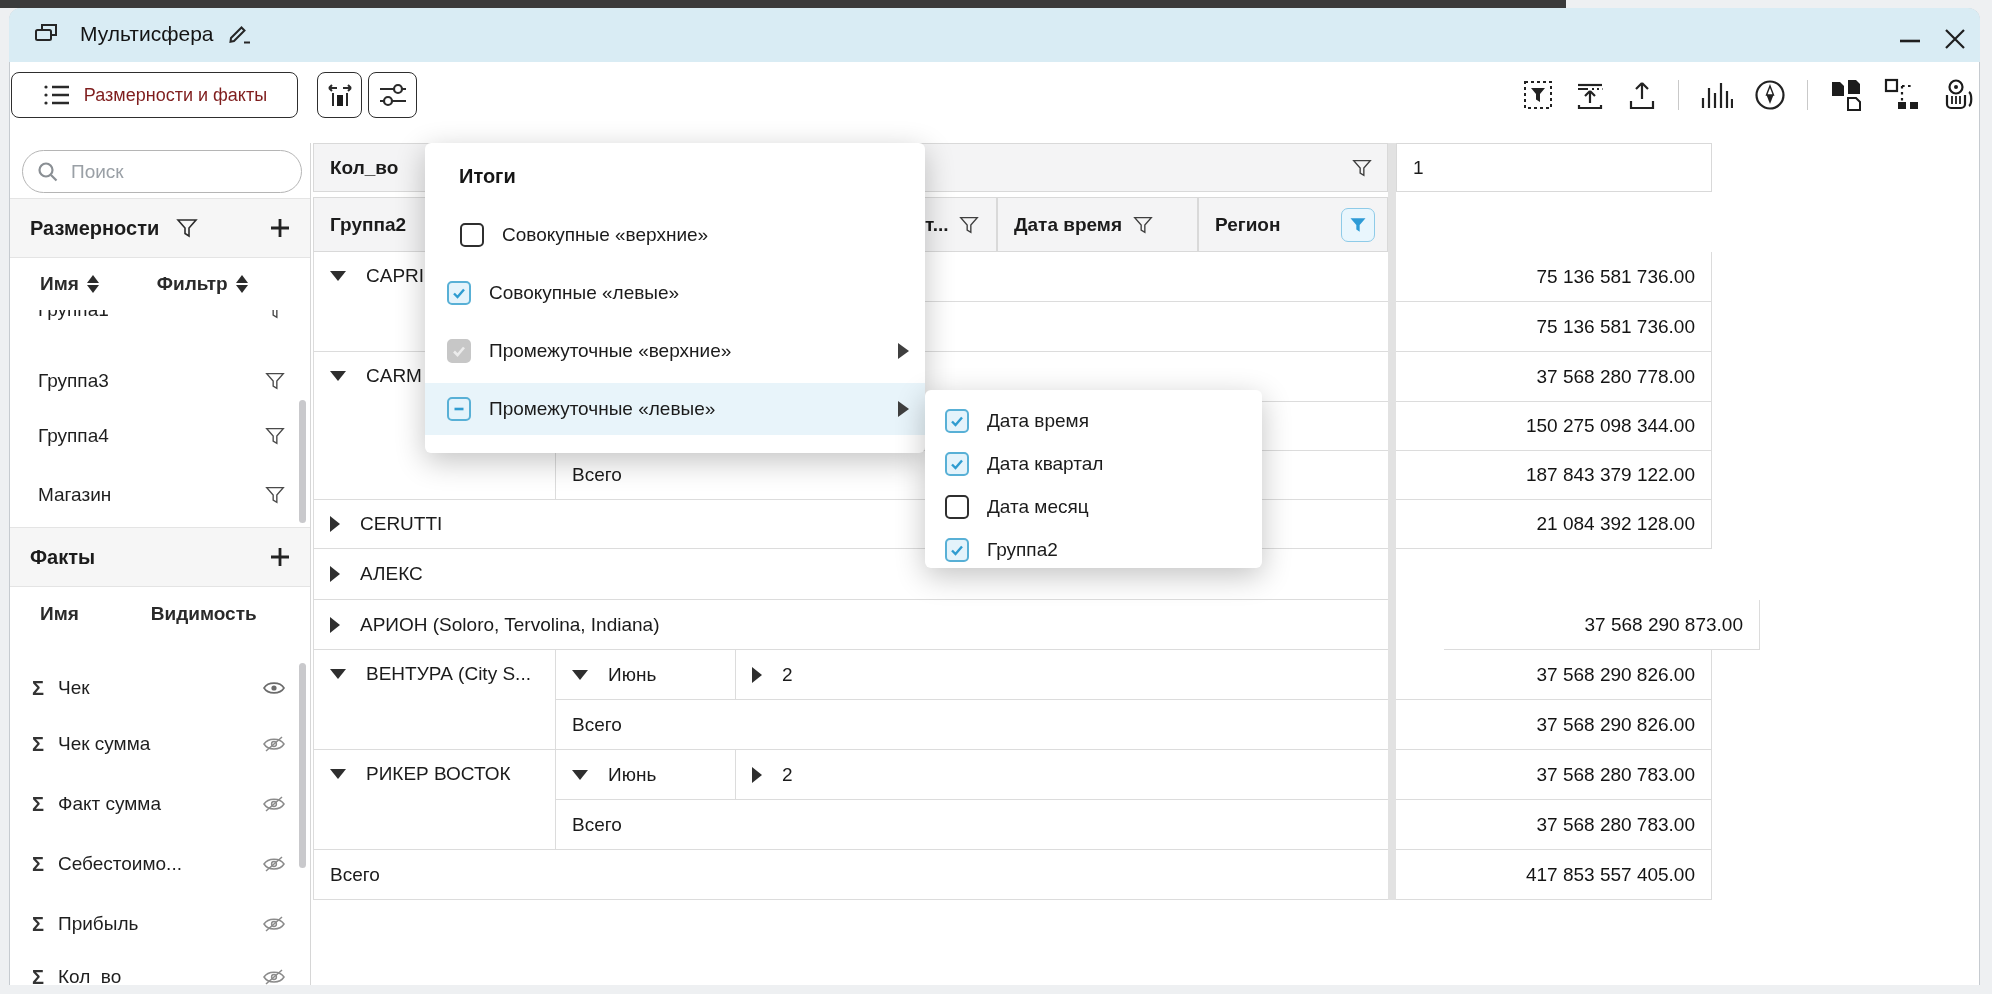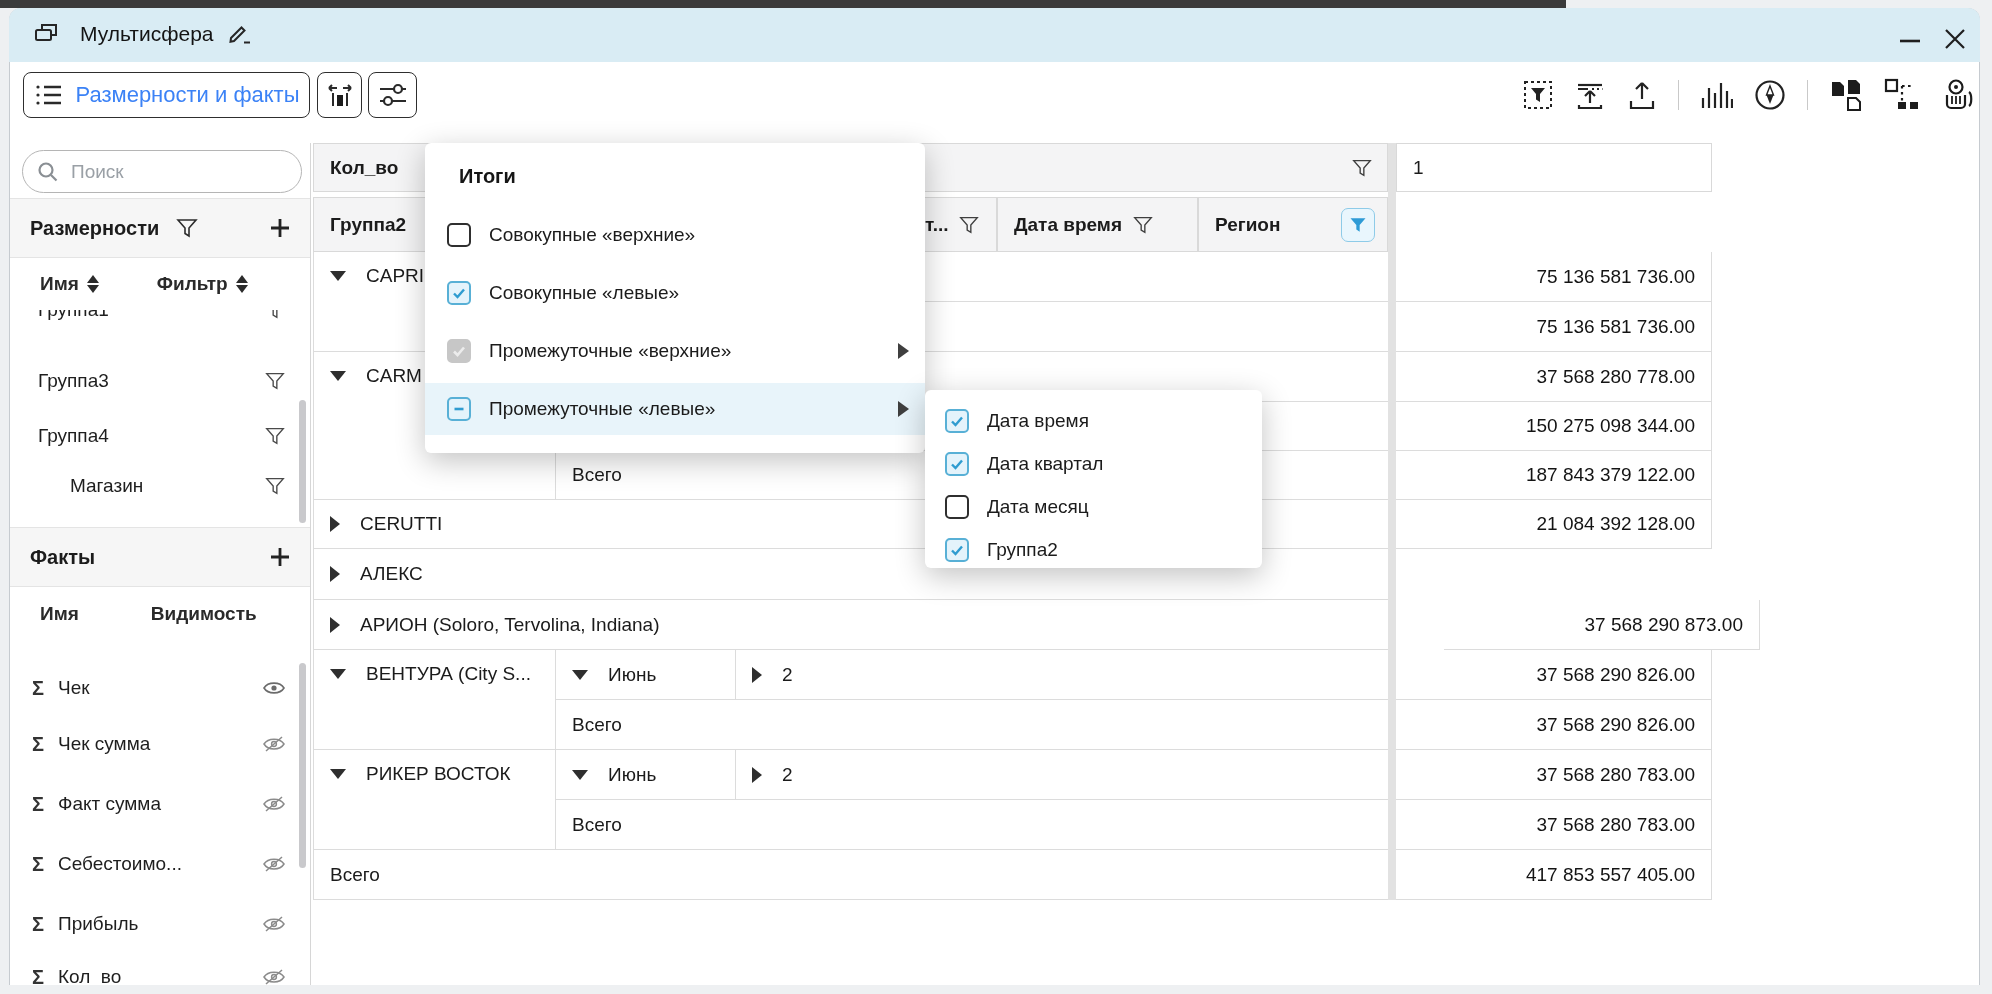--- a/index.html
+++ b/index.html
@@ -6,21 +6,21 @@
   *{box-sizing:border-box;font-family:"Liberation Sans","DejaVu Sans",sans-serif;}
   #stage{position:relative;width:1992px;height:994px;background:#eef0f2;overflow:hidden;}
   .c{position:absolute;}
   
   #top-strip{left:0;top:0;width:1566px;height:8px;background:#3b3b3b;}
   #win{left:9px;top:8px;width:1971px;height:977px;background:#ffffff;border:1px solid #c6cbd0;border-bottom:none;border-radius:12px 12px 0 0;}
   #titlebar{left:9px;top:8px;width:1971px;height:54px;background:#d9ecf4;border-radius:12px 12px 0 0;}
   .tb-title{left:80px;top:22px;font-size:21px;color:#141414;}
   
   .btn{border:1.6px solid #2e2e2e;border-radius:8px;background:#fff;display:flex;align-items:center;justify-content:center;}
-  #btn-fields{left:23px;top:72px;width:287px;height:46px;gap:12px;font-size:22px;color:#3b82f6;}
+  #btn-fields{left:11px;top:72px;width:287px;height:46px;gap:12px;font-size:18px;color:#7f1d1d;}
   #btn-fit{left:317px;top:72px;width:45px;height:46px;}
   #btn-settings{left:368px;top:72px;width:49px;height:46px;}
   #right-icons{right:16px;top:74px;height:42px;display:flex;align-items:center;gap:20px;}
   .vdiv{width:1px;height:30px;background:#c9c9c9;}
   
   .search{left:22px;top:150px;width:280px;height:43px;border:1.5px solid #b5b5b5;border-radius:22px;padding:0 14px 0 48px;font-size:19px;color:#6d28d9;outline:none;background:#fff;}
   .search::placeholder{color:#9aa0a6;}
   .sec-head{left:10px;width:300px;height:60px;background:#f6f6f6;border-top:1px solid #e4e4e4;border-bottom:1px solid #e4e4e4;display:flex;align-items:center;}
   .sec-title{font-size:20px;font-weight:700;color:#1c1c1c;margin-left:20px;}
   .cols-row{left:10px;width:300px;height:52px;display:flex;align-items:center;font-size:19px;font-weight:700;color:#2a2a2a;}
@@ -237,21 +237,21 @@
       </span>
     </div>
     <div class="lrow" style="top:104px;">
       <span class="nm">Группа4</span>
       <span class="fi">
         <svg width="22" height="22" viewBox="0 0 24 24" fill="none" stroke="#4a4a4a" stroke-width="1.5">
             <path d="M3 4 h18 l-7 8 v8 l-4 -2.5 v-5.5 z"></path>
           </svg>
       </span>
     </div>
-    <div class="lrow" style="top:154px;padding-left:32px;">
+    <div class="lrow" style="top:163px;">
       <span class="nm">Магазин</span>
       <span class="fi">
         <svg width="22" height="22" viewBox="0 0 24 24" fill="none" stroke="#4a4a4a" stroke-width="1.5">
             <path d="M3 4 h18 l-7 8 v8 l-4 -2.5 v-5.5 z"></path>
           </svg>
       </span>
     </div>
   </div>
   <div class="c scrollbar" style="left:299px;top:400px;height:123px;"></div>
 
@@ -510,21 +510,21 @@
     </div>
   <div class="c vcell" style="left:1396px;top:800px;width:316px;height:50px;">
       <span>37 568 280 783.00</span>
     </div>
   <div class="c vcell" style="left:1396px;top:850px;width:316px;height:50px;">
       <span>417 853 557 405.00</span>
     </div>
 
   <div class="c menu" id="totals-menu">
     <div class="c" id="totals-title">Итоги</div>
-    <div class="mrow" style="top:66px;">
+    <div class="mrow" style="top:66px;margin-left:13px;">
       <span class="cb cb-un"></span>
       <span class="lbl">Совокупные «верхние»</span>
     </div>
     <div class="mrow" style="top:124px;">
       <span class="cb cb-ck">
         <svg width="16" height="16" viewBox="0 0 16 16" fill="none" stroke="#2f9cd0" stroke-width="2.4">
             <path d="M3 8.5 L6.5 12 L13 4.5"></path>
           </svg>
       </span>
       <span class="lbl">Совокупные «левые»</span>

